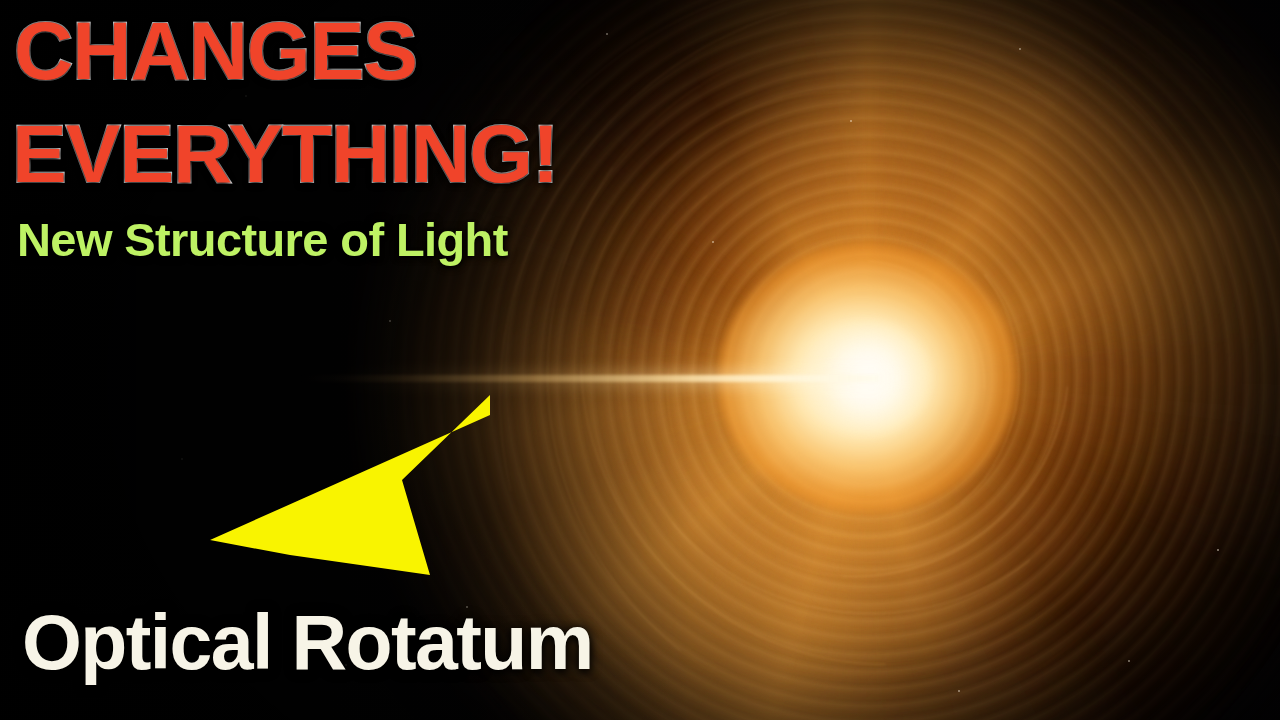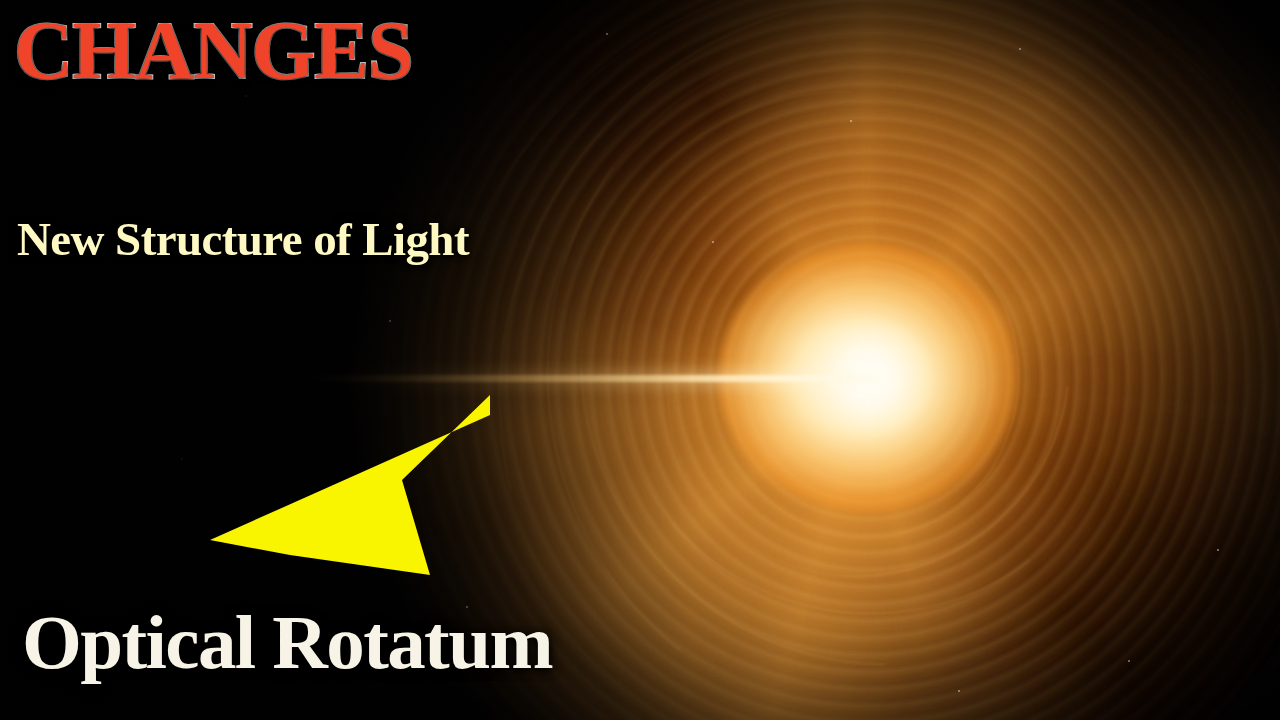--- a/index.html
+++ b/index.html
@@ -189,21 +189,21 @@
     text-shadow:0 0 12px rgba(0,0,0,.95), 0 3px 8px rgba(0,0,0,.9);
     text-align:center;
   }
 
   
   #arrow{position:absolute;left:190px;top:395px;width:430px;height:200px;}
 </style>
 </head>
 <body>
 
-<div id="stage" style="background: rgb(3, 3, 4); font-family: Liberation Serif, serif;">
+<div id="stage" style="background: rgb(3, 3, 4);">
 
   <div class="art">
     <div class="vortex-wrap">
       <div class="halo"></div>
       <div class="swirl"></div>
       <div class="swirl d"></div>
       <div class="swirl b"></div>
       <div class="swirl c"></div>
       <div class="rings"></div>
       <div id="arc-host">
@@ -240,16 +240,17 @@
         <div class="speck" style="left: 958px; top: 690px;"></div>
       </div>
     <div class="vignette"></div>
   </div>
 
   <svg id="arrow" viewBox="0 0 430 200">
     <polygon id="arrow-shape" fill="#f9f400" points="20,145 300,20 300,0 212,85 240,180 100,160"></polygon>
   </svg>
 
   <div id="hl1" class="hl" style="color: rgb(240, 68, 42); -webkit-text-stroke: 2.2px rgb(255, 255, 255);">CHANGES</div>
-  <div id="sub" style="color: #fef9c3;">New Structure of Light</div>
+  <div id="hl2" class="hl" style="color: rgb(240, 68, 42); -webkit-text-stroke: 2.2px rgb(255, 255, 255);">EVERYTHING!</div>
+  <div id="sub" style="color: #bef264;">New Structure of Light</div>
   <div id="title" style="color: rgb(247, 244, 231);">Optical Rotatum</div>
 
 </div>
 
 </body></html>

